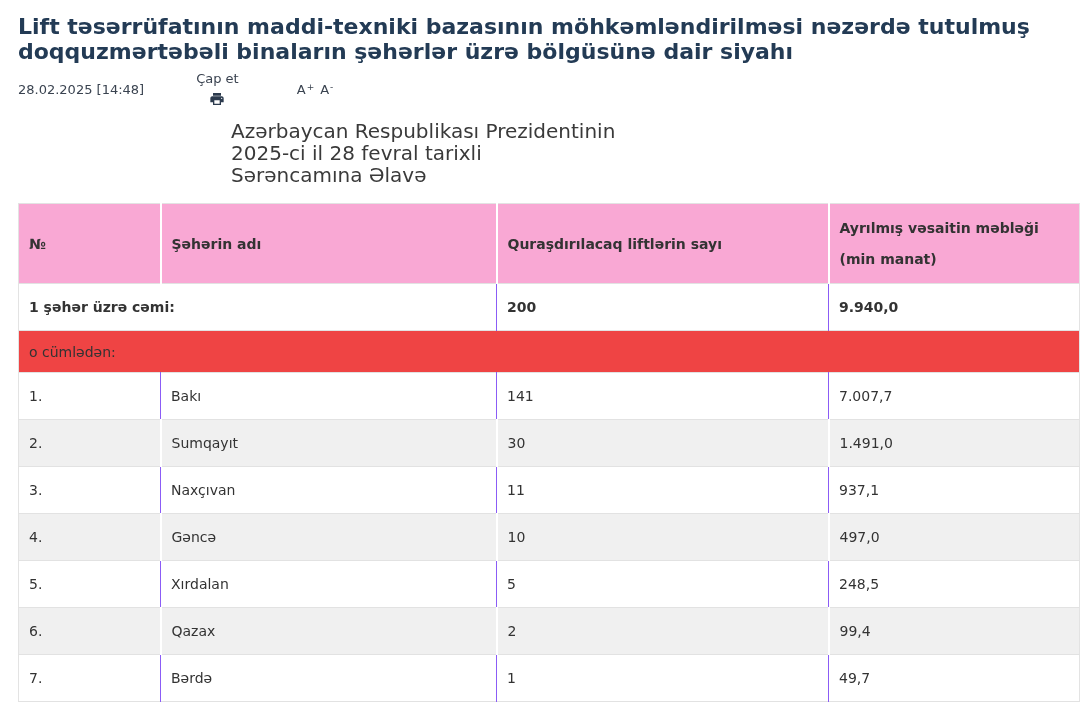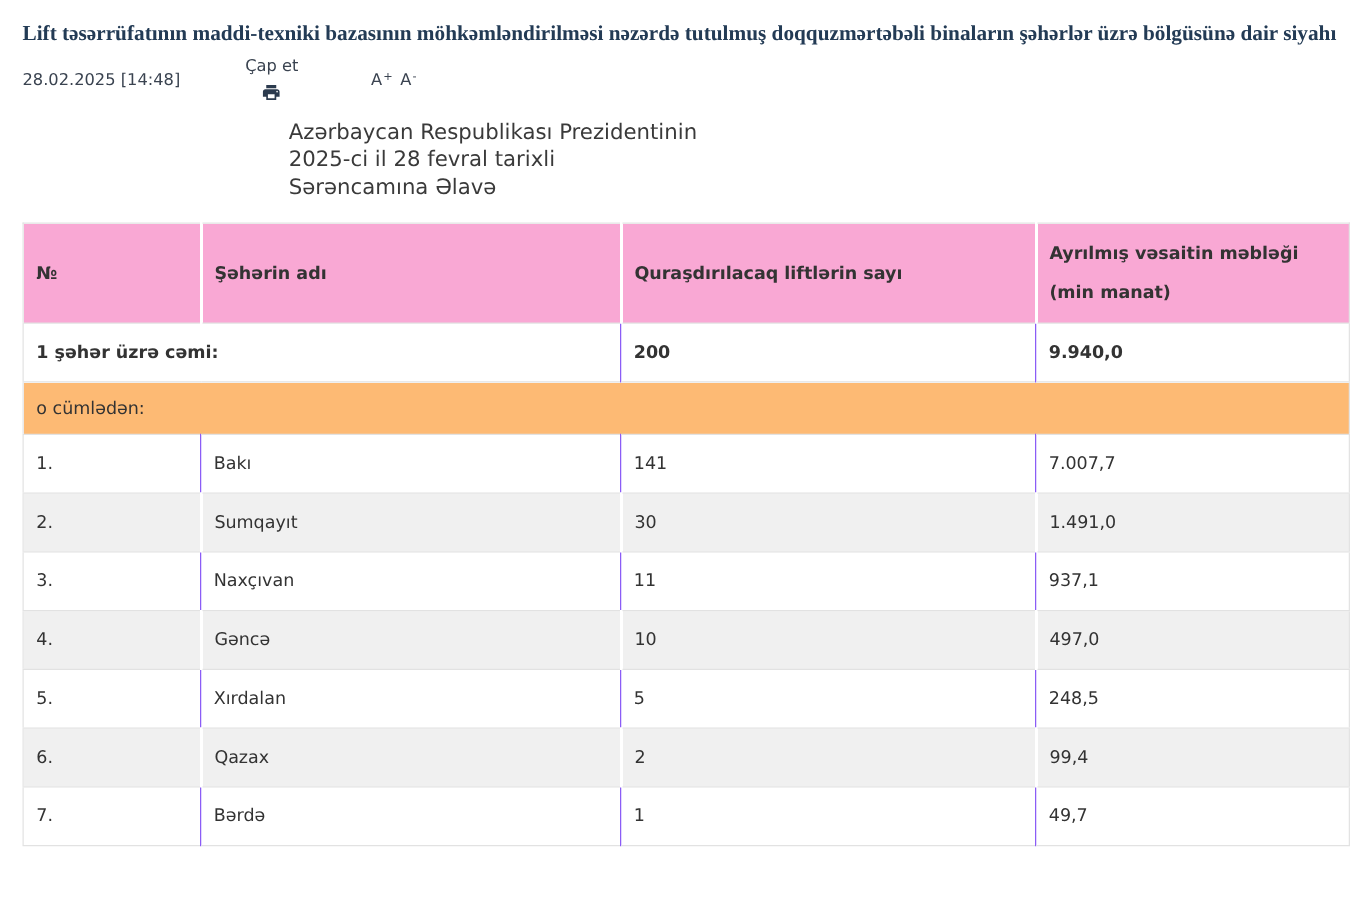--- a/index.html
+++ b/index.html
@@ -13,25 +13,24 @@
     overflow: hidden;
     font-family: "DejaVu Sans", "Liberation Sans", sans-serif;
     color: #333333;
   }
   .page {
     padding: 12px 0 0 18px;
   }
   .page-title {
     margin: 2px 0 0 0;
     max-width: 1056px;
-    font-size: 17px;
+    font-size: 22px;
     line-height: 25px;
     font-weight: bold;
     color: #233b55;
-    font-family: Liberation Serif, serif;
   }
   .meta-row {
     margin-top: 7px;
     display: flex;
     align-items: center;
     font-size: 13px;
     color: #3a4350;
     gap: 28px;
   }
   .meta-datetime { white-space: nowrap; }
@@ -58,21 +57,21 @@
     white-space: nowrap;
   }
   .fs-btn .sup {
     font-size: 9px;
     position: relative;
     top: -4px;
     left: 1px;
   }
   .annotation {
     margin: 13px 0 0 213px;
-    font-size: 17px;
+    font-size: 20px;
     line-height: 22px;
     color: #3a3a3a;
   }
   .table-wrap {
     margin-top: 17px;
     width: 1062px;
   }
   table.alloc {
     width: 100%;
     table-layout: fixed;
@@ -89,21 +88,21 @@
     font-weight: normal;
     overflow: hidden;
   }
   table.alloc th + th, table.alloc td + td { border-left: 2px solid #ffffff; }
   table.alloc tr.white td + td { border-left: 1px solid #8b5cf6; }
   tr.r-header { height: 80px; }
   tr.r-header th { background: #f9a8d4; font-weight: bold; color: #333333; }
   tr.r-total { height: 47px; }
   tr.r-total td { font-weight: bold; }
   tr.r-sub { height: 42px; }
-  tr.r-sub td { background: #fdba74; }
+  tr.r-sub td { background: #ef4444; }
   tr.r-data { height: 47px; }
   tr.r-data.shade td { background: #f0f0f0; }
   td.num-cell { padding-left: 20px; }
   .hdr-line2 { margin-top: 15px; }
 </style>
 </head>
 <body>
 
 <div class="page">
 

